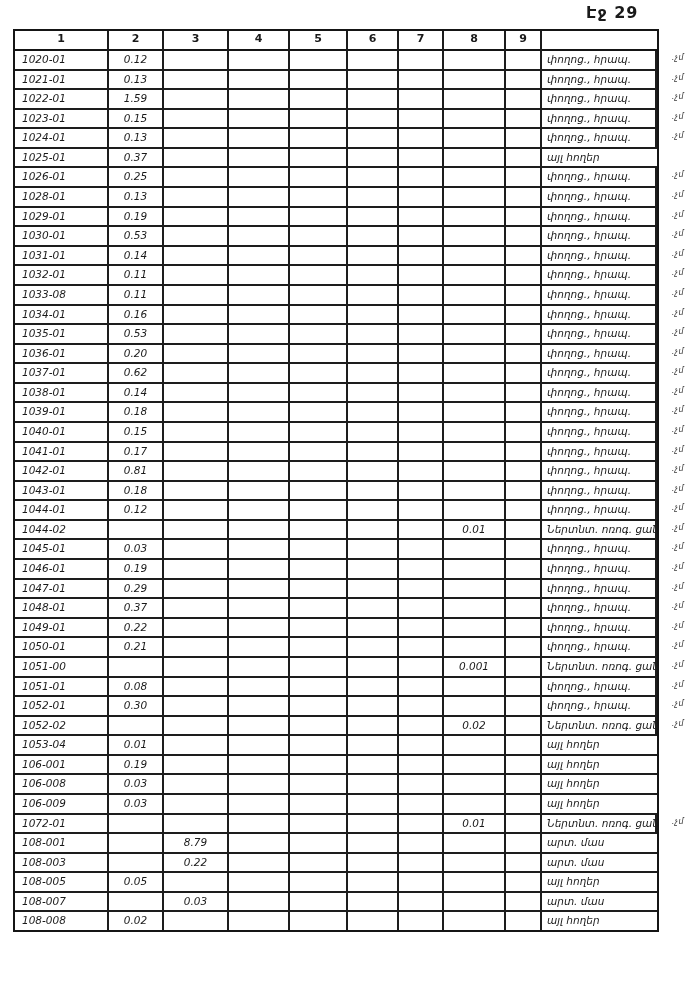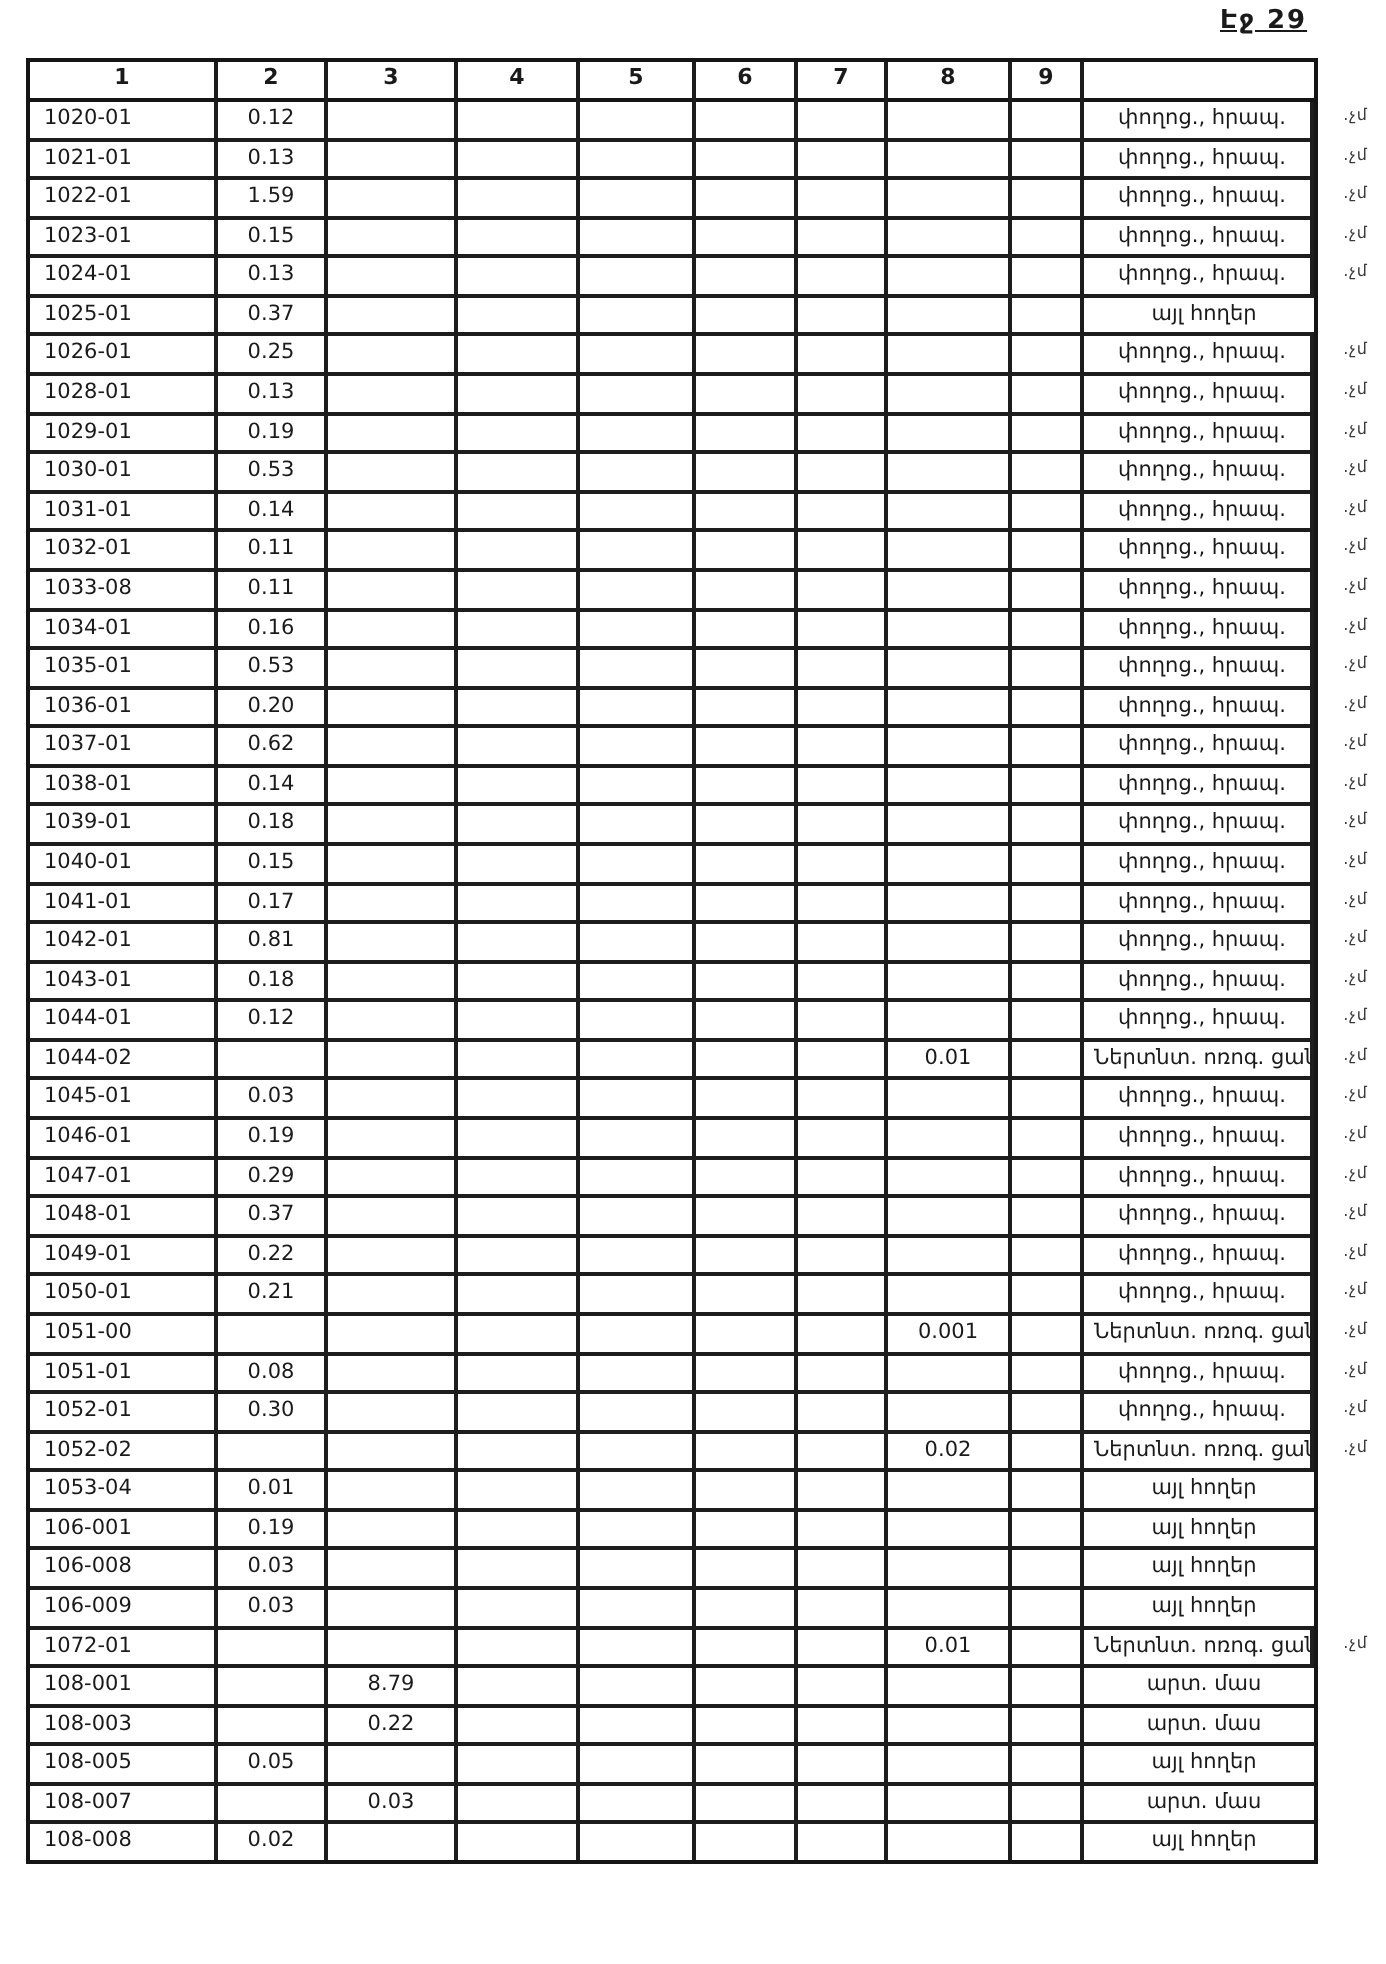--- a/index.html
+++ b/index.html
@@ -6,26 +6,25 @@
   body{
     width:693px;height:982px;
     background:#ffffff;
     position:relative;
     font-family:"DejaVu Sans","Liberation Sans",sans-serif;
     color:#1a1a1a;
     -webkit-font-smoothing:none;
   }
   .page-label{
     position:absolute;
-    top:3px;left:610px;
-    font-size:13px;
+    top:3px;left:586px;
+    font-size:16px;
     font-weight:bold;
     letter-spacing:1px;
     white-space:nowrap;
-    text-decoration:underline;
   }
   .scan-table{
     position:absolute;
     left:13px;top:29px;
     width:642px;
     border:2px solid #151515;
     background:#fff;
   }
   .thead{
     display:grid;
@@ -42,35 +41,36 @@
     line-height:16px;
     overflow:hidden;
   }
   .th:last-child{border-right:none;margin-top:31px;}
   .tr{
     display:grid;
     grid-template-columns:94px 55px 65px 61px 58px 51px 45px 62px 36px auto;
     height:17.58px;
     border-bottom:2px solid #1d1d1d;
     position:relative;
+    font-style:italic;
   }
   .tr:last-child{border-bottom:none;}
   .td{
     box-sizing:border-box;
     border-right:2px solid #1d1d1d;
     font-size:10.5px;
     line-height:15px;
     padding-top:1px;
     overflow:hidden;
     white-space:nowrap;
   }
   .td:last-child{border-right:none;}
   .td.col1{text-align:left;padding-left:7px;}
   .td.col2,.td.col3,.td.col4,.td.col5,.td.col6,.td.col7,.td.col8,.td.col9{text-align:center;}
-  .td.col10{text-align:center;padding-left:5px;font-size:10.5px;}
+  .td.col10{text-align:left;padding-left:5px;font-size:10.5px;}
   .mnote{
     position:absolute;
     right:-27px;
     top:2px;
     font-size:8px;
     color:#3a3a3a;
     letter-spacing:0.5px;
     white-space:nowrap;
   }
 </style>

